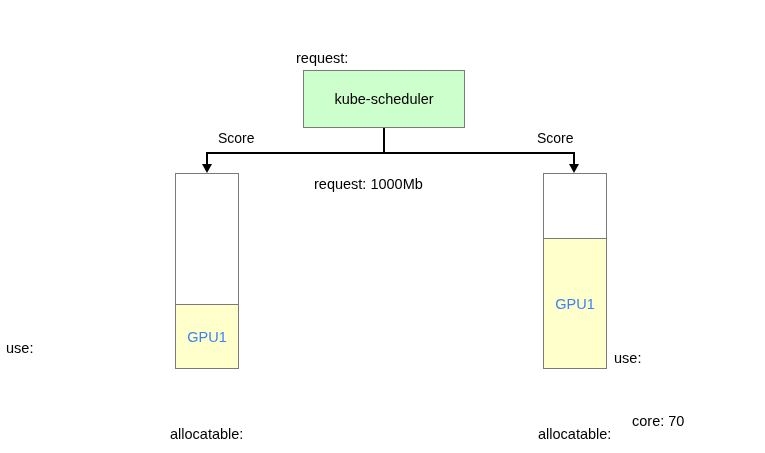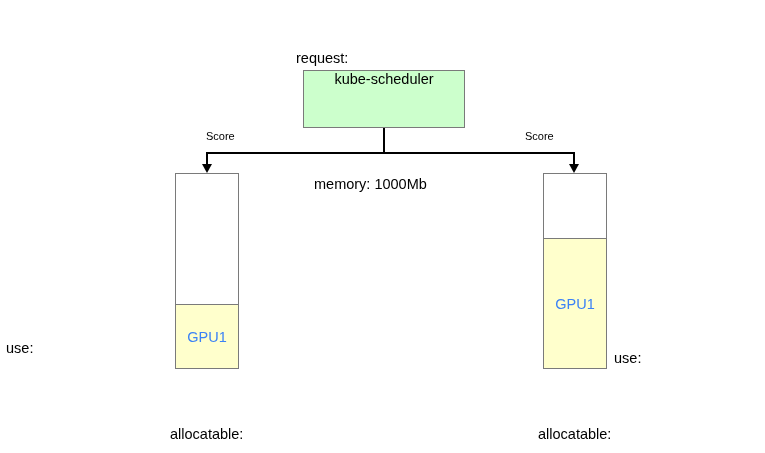--- a/index.html
+++ b/index.html
@@ -31,21 +31,21 @@
   #scheduler-box {
     position: absolute;
     left: 303px;
     top: 70px;
     width: 162px;
     height: 58px;
     background: #ccffcc;
     border: 1.3px solid #7a7a7a;
     box-sizing: border-box;
     display: flex;
-    align-items: flex-start;
+    align-items: center;
     justify-content: center;
     font-size: 14.5px;
   }
 
   
   .node-box {
     position: absolute;
     box-sizing: border-box;
     border: 1.3px solid #7a7a7a;
     background: #ffffff;
@@ -91,42 +91,43 @@
     height: 0;
     border-left: 5px solid transparent;
     border-right: 5px solid transparent;
     border-top: 9px solid #000000;
   }
   #arrow-left  { left: 202px; top: 164px; }
   #arrow-right { left: 569px; top: 164px; }
 
   .score-label {
     position: absolute;
-    font-size: 11px;
+    font-size: 14px;
     white-space: nowrap;
+    margin-left: 12px;
   }
   #score-left  { left: 206px; top: 130px; }
   #score-right { left: 525px; top: 130px; }
 
   
   #request-block    { left: 296px; top: 6px; }
   #use-left-block   { left: 6px;   top: 296px; }
   #use-right-block  { left: 614px; top: 306px; }
   #alloc-left-block { left: 170px; top: 382px; }
   #alloc-right-block{ left: 538px; top: 382px; }
 </style>
 </head>
 <body>
 
 <div id="canvas">
 
   <div class="txt" id="request-block">
     <div class="indent1">request:</div>
     <div class="indent2">core: 20</div>
-    <div class="indent3">memory: 1000Mb</div>
+    <div class="indent3">request: 1000Mb</div>
   </div>
 
   <div id="scheduler-box">
     <span>kube-scheduler</span>
   </div>
 
   <div class="line vline" id="stem-center"></div>
   <div class="line hline" id="bus-main"></div>
   <div class="line vline" id="drop-left"></div>
   <div class="line vline" id="drop-right"></div>
@@ -148,20 +149,21 @@
     </div>
   </div>
 
   <div class="txt" id="use-left-block">
     <div class="indent1">use:</div>
     
   </div>
 
   <div class="txt" id="use-right-block">
     <div class="indent1">use:</div>
+    <div class="indent2">core: 70</div>
     
   </div>
 
   <div class="txt" id="alloc-left-block">
     <div class="indent1">allocatable:</div>
     
     
   </div>
 
   <div class="txt" id="alloc-right-block">

